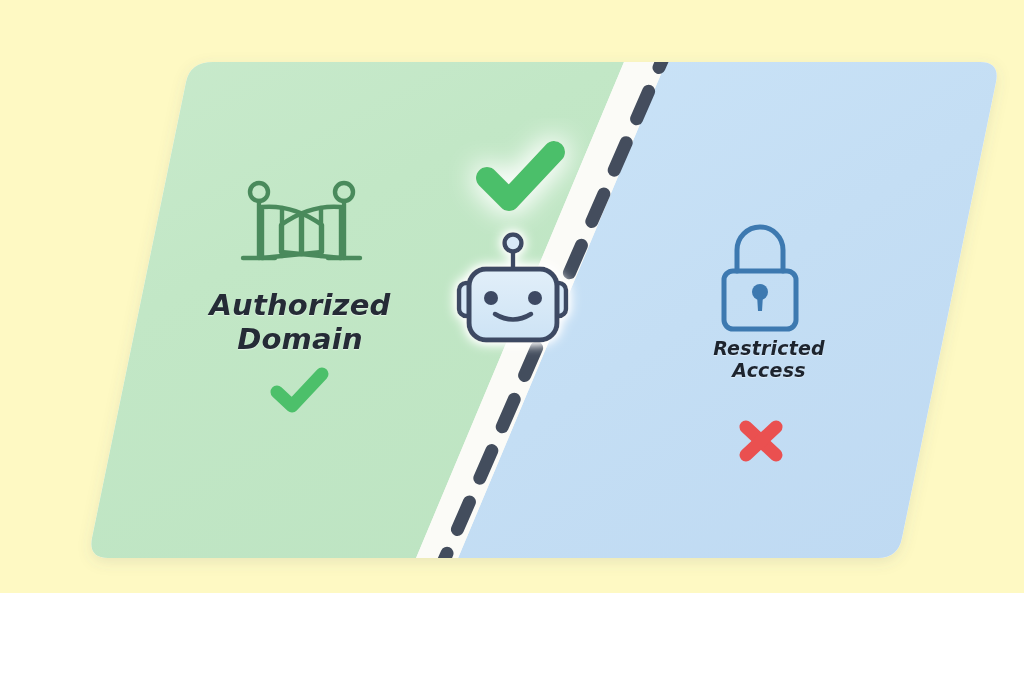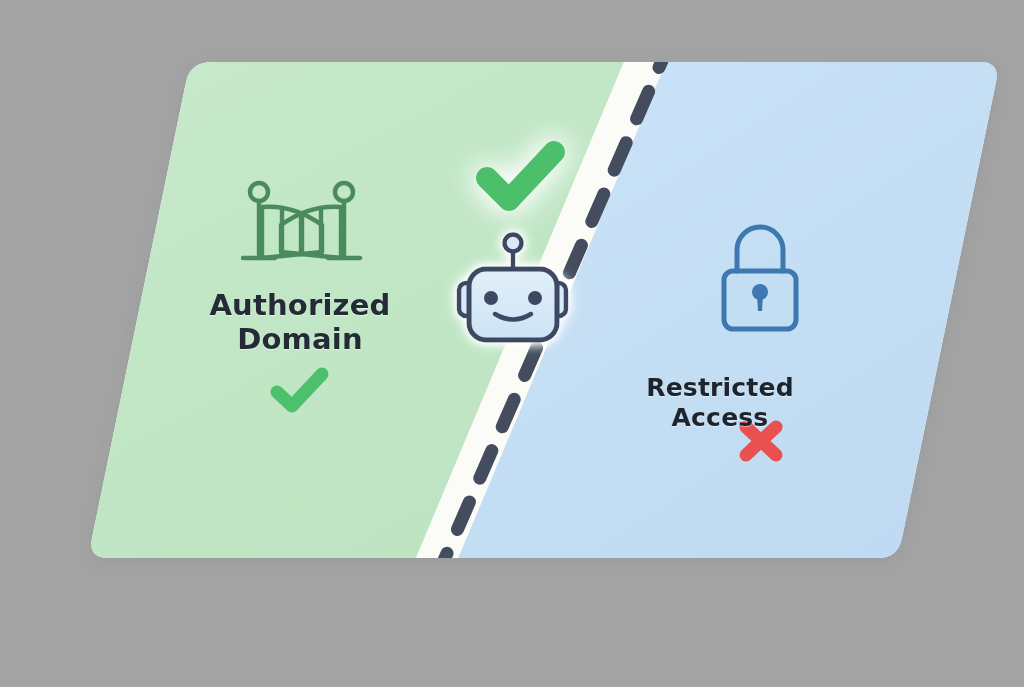--- a/index.html
+++ b/index.html
@@ -10,22 +10,23 @@
   }
   body {
     width: 1024px;
     height: 687px;
     font-family: "DejaVu Sans", "Liberation Sans", sans-serif;
     overflow: hidden;
   }
   #stage {
     position: relative;
     width: 1024px;
-    height: 687px;
-    background: #a3a3a3;
+    height: 593px;
+    background: #fef9c3;
+    font-style: italic;
   }
   #scene-svg {
     position: absolute;
     left: 0;
     top: 0;
     width: 1024px;
     height: 687px;
     display: block;
   }
   .label-text {
@@ -40,27 +41,26 @@
   }
   #left-label {
     left: 150px;
     top: 288px;
     width: 300px;
     font-size: 29px;
     color: #252b36;
     text-shadow: 0 1px 1px rgba(255,255,255,0.55);
   }
   #right-label {
-    left: 570px;
+    left: 619px;
     top: 337px;
     width: 300px;
-    font-size: 25px;
+    font-size: 19px;
     color: #1d242e;
     text-shadow: 0 1px 1px rgba(255,255,255,0.5);
-    margin-top: 36px;
   }
 </style>
 </head>
 <body>
 
 <div id="stage">
 
   <svg id="scene-svg" viewBox="0 0 1024 687" xmlns="http://www.w3.org/2000/svg">
     <defs>
 

